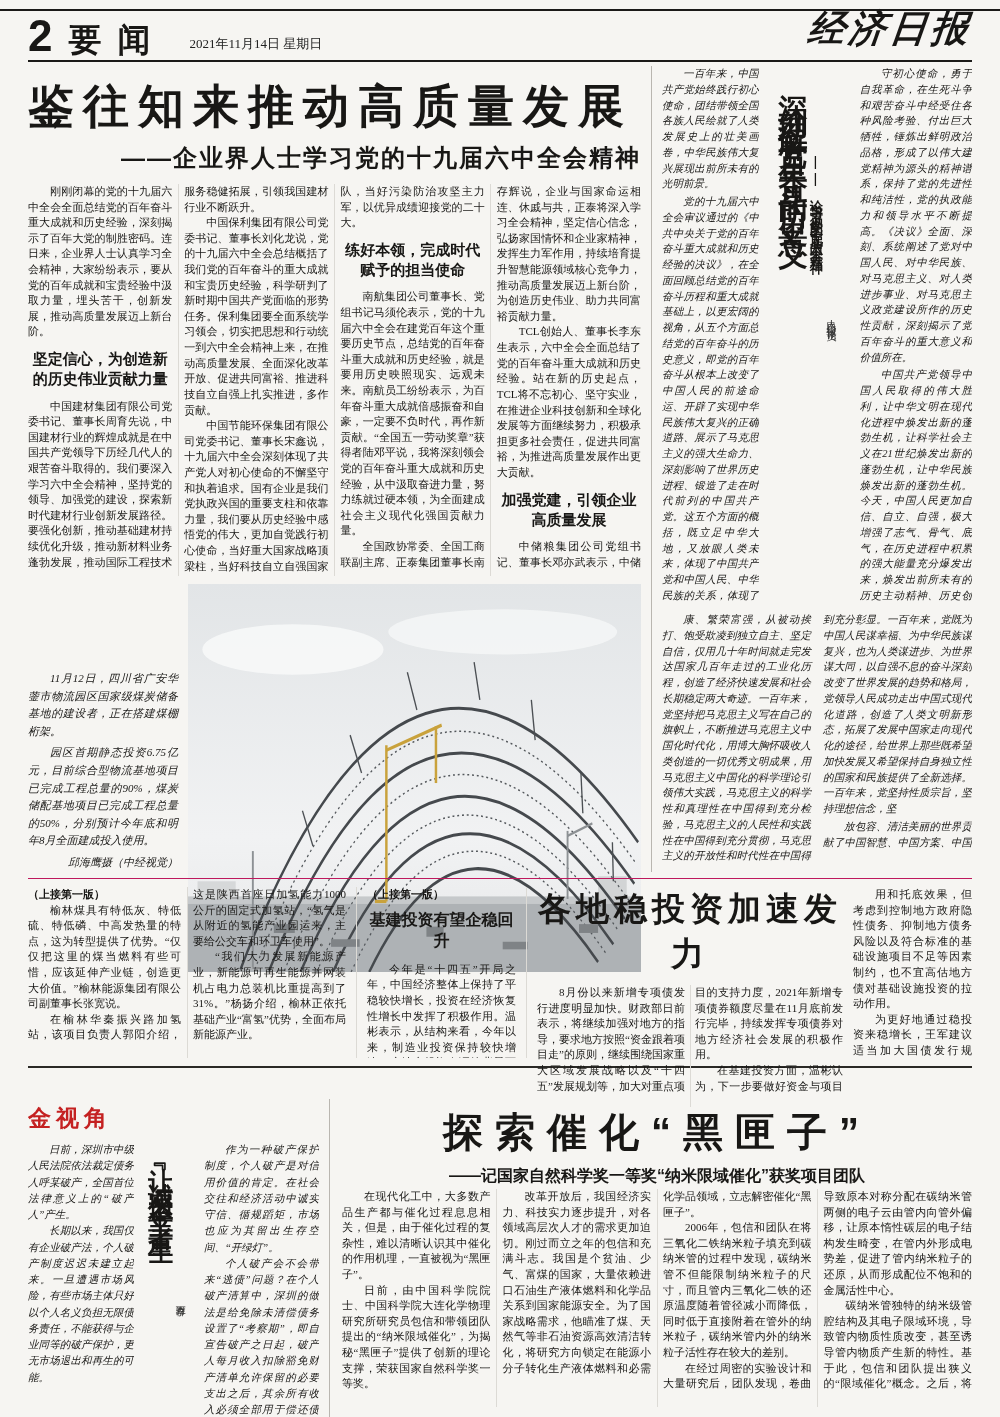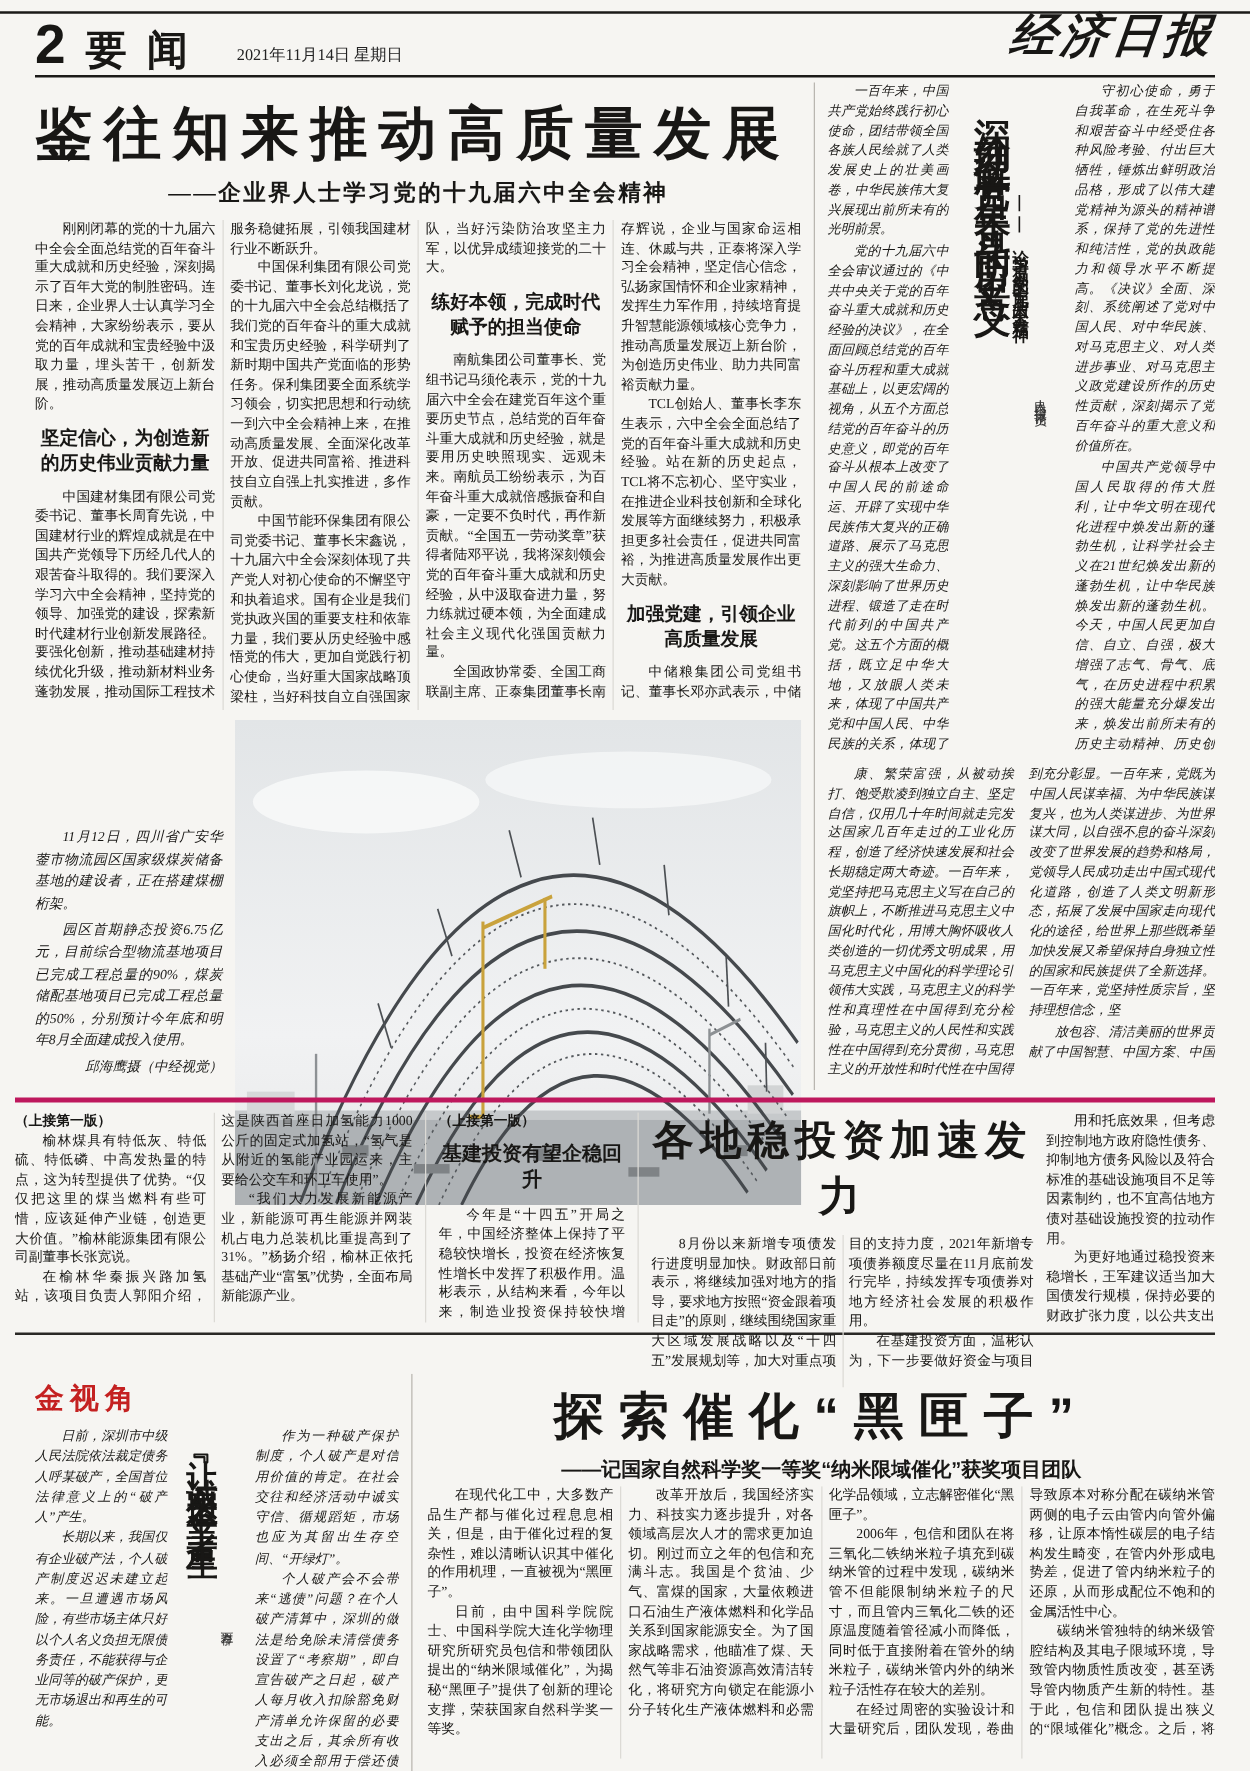--- a/index.html
+++ b/index.html
@@ -14,22 +14,22 @@
   .secname{font-family:"Liberation Sans",sans-serif;font-weight:900;font-size:33px;line-height:1;
            letter-spacing:16px;margin-left:16px;}
   .pgdate{font-size:13px;margin-left:23px;padding-bottom:3px;color:#222;}
   .masthead{margin-left:auto;font-family:"DejaVu Serif",serif;font-style:italic;font-weight:bold;
             font-size:37px;letter-spacing:4px;transform:skewX(-6deg);padding-bottom:2px;}
   
   .topsec{position:absolute;top:66px;left:28px;right:28px;height:806px;display:flex;}
   .mainart{width:642px;padding-right:10px;border-right:1px solid #b9b6b0;}
   .mainart h1{font-family:"Liberation Sans",sans-serif;font-weight:900;font-size:46px;margin:10px 0 4px;
               text-align:left;letter-spacing:9px;}
-  .mainart h2{font-family:Liberation Serif, serif;font-weight:bold;font-size:18px;margin:2px 0 10px;
-              text-align:center;letter-spacing:2px;}
+  .mainart h2{font-family:Liberation Sans, sans-serif;font-weight:bold;font-size:24px;margin:2px 0 10px;
+              text-align:right;letter-spacing:2px;}
   .maincols{columns:4;column-gap:12px;column-rule:1px solid #dcdad5;height:392px;overflow:hidden;
             font-size:11px;line-height:1.42;text-align:justify;}
   .para{margin:0;text-indent:2em;}
   .jump{margin:0;text-indent:0;font-weight:bold;}
   .credit{margin:2px 0 0;text-indent:0;text-align:right;font-style:italic;}
   h3.subhead{font-family:"Liberation Sans",sans-serif;font-size:15px;font-weight:bold;text-align:center;
              line-height:1.35;margin:9px 4px;text-indent:0;}
   .photorow{display:flex;margin-top:8px;height:388px;}
   .capblock{width:160px;padding:86px 10px 0 0;font-size:11px;line-height:1.6;font-style:italic;
             text-align:justify;}
@@ -44,21 +44,21 @@
   .edtmain{writing-mode:vertical-rl;font-family:"Liberation Sans",sans-serif;font-weight:900;
            font-size:29px;letter-spacing:11px;line-height:1.1;}
   .edtsub{writing-mode:vertical-rl;font-family:"Liberation Sans",sans-serif;font-weight:bold;
           font-size:13px;letter-spacing:4px;margin-top:84px;line-height:1.2;}
   .edtby{writing-mode:vertical-rl;font-size:10px;margin-top:240px;letter-spacing:2px;color:#333;}
   .edcolb{width:116px;font-size:10.5px;line-height:1.5;text-align:justify;overflow:hidden;margin-left:4px;}
   .edbottom{columns:2;column-gap:12px;height:252px;overflow:hidden;font-size:10.5px;line-height:1.5;
             text-align:justify;margin-top:8px;}
   .edcola .para,.edcolb .para,.edbottom .para{margin-bottom:2px;}
   
-  .midband{position:absolute;top:878px;left:12px;right:28px;height:190px;border-top:4px solid #be185d;
+  .midband{position:absolute;top:878px;left:28px;right:28px;height:190px;border-top:1px solid #be185d;
            border-bottom:2px solid #2a2926;padding:8px 0;display:flex;}
   .yulin{width:318px;columns:2;column-gap:12px;column-rule:1px solid #dcdad5;font-size:11px;
          line-height:1.42;text-align:justify;overflow:hidden;}
   .investA{width:160px;border-left:1px solid #dcdad5;margin-left:10px;padding-left:10px;font-size:11px;
            line-height:1.42;text-align:justify;overflow:hidden;}
   .investA h3{font-size:16px;margin:8px 2px;font-family:Liberation Mono, monospace;}
   .investMain{flex:1;display:flex;border-left:1px solid #dcdad5;margin-left:10px;padding-left:10px;}
   .investMid{width:306px;}
   .investMid h2{font-family:"Liberation Sans",sans-serif;font-weight:900;font-size:33px;margin:0 0 8px;
                 text-align:center;letter-spacing:5px;}

